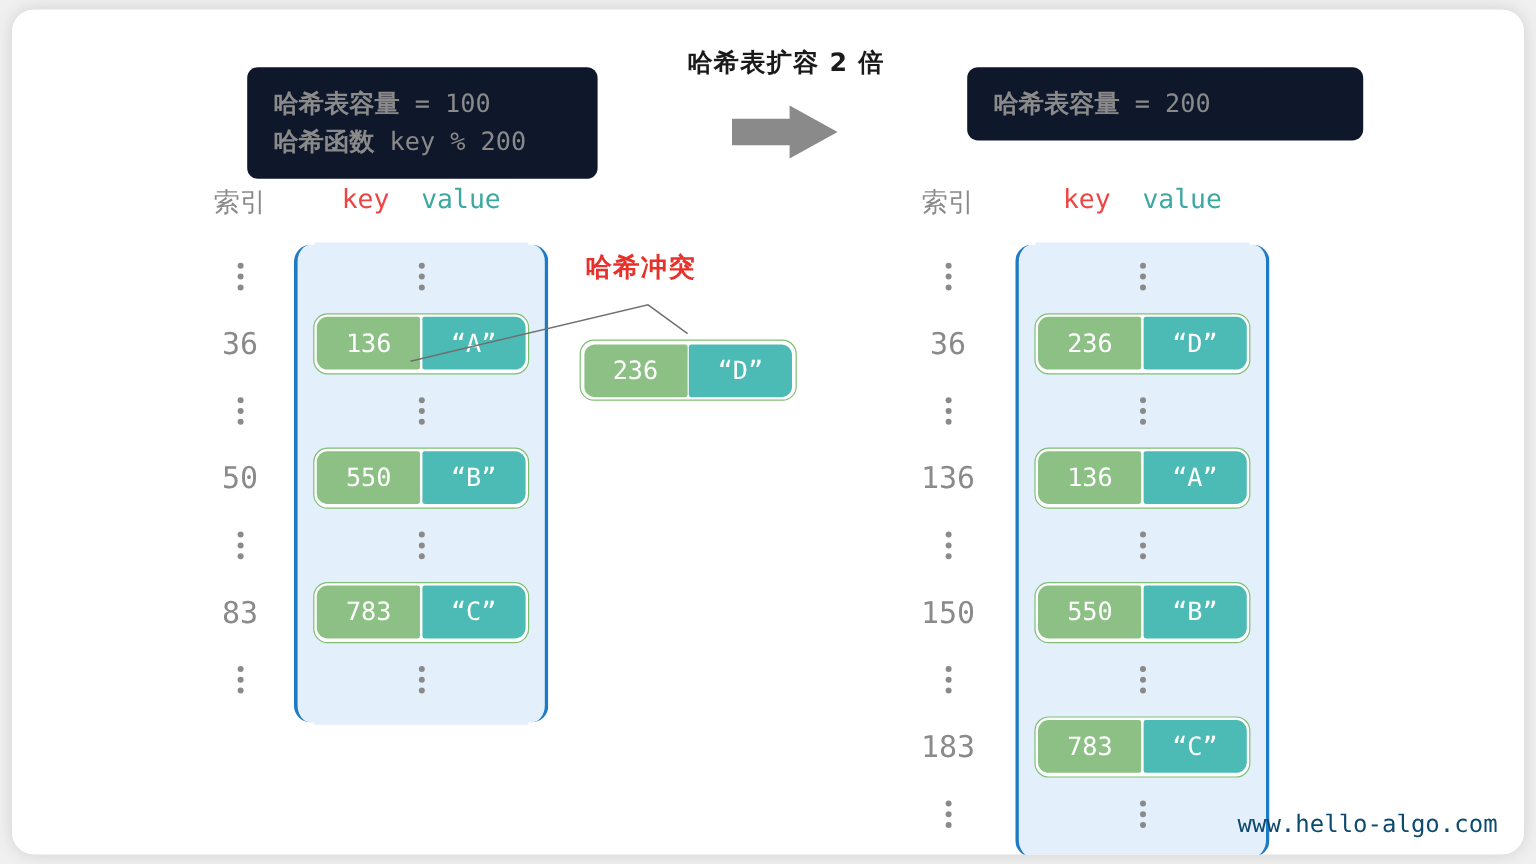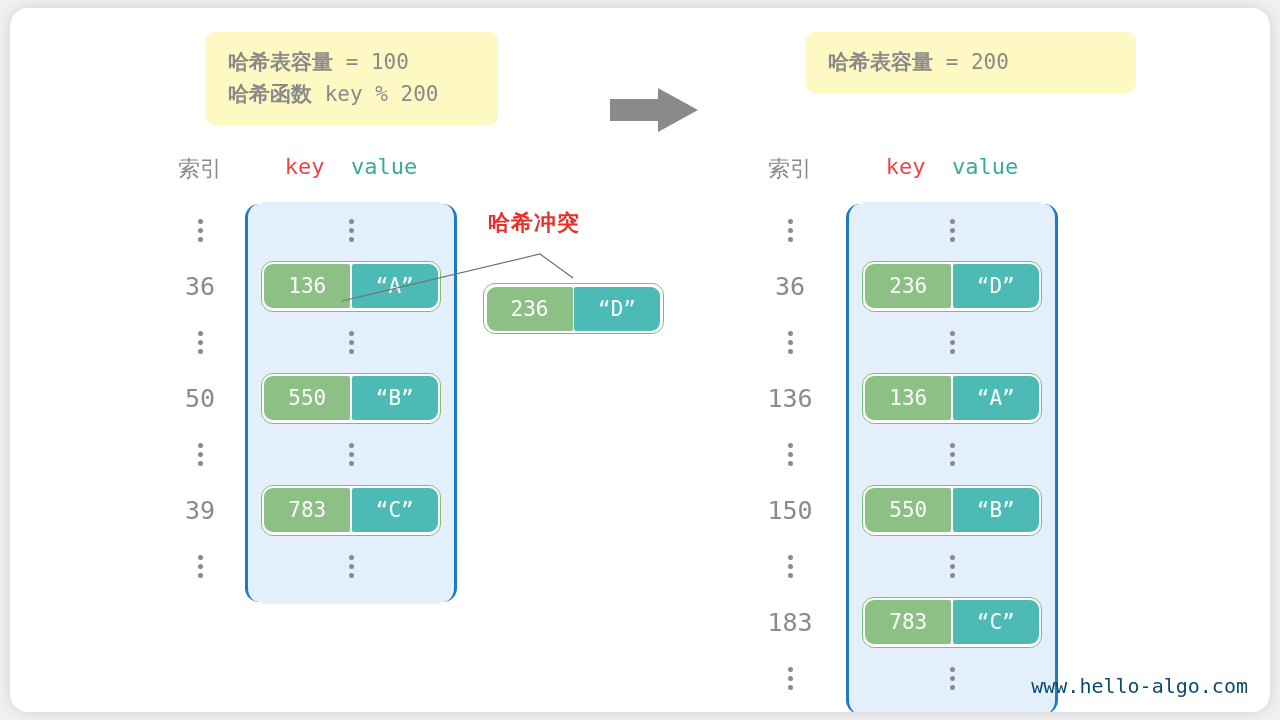--- a/index.html
+++ b/index.html
@@ -23,24 +23,25 @@
     height: 704px;
     background: #ffffff;
     border-radius: 18px;
     box-shadow: 0 0 14px rgba(0,0,0,0.13);
     overflow: hidden;
   }
 
   
   .info-box {
     position: absolute;
-    background: #fef9c3;
+    background: #0f172a;
     border-radius: 9px;
     padding: 14px 22px 15px 22px;
     box-sizing: border-box;
+    margin-top: 24px;
   }
   .info-line {
     font-size: 21px;
     line-height: 32px;
     white-space: pre;
     color: #8a8a8a;
     font-family: "DejaVu Sans Mono", "Liberation Mono", monospace;
   }
   .info-line .lbl {
     font-family: "DejaVu Sans", "Liberation Sans", sans-serif;
@@ -217,20 +218,21 @@
 </head>
 <body>
 
 <div id="canvas">
 
   <div class="info-box" id="info-left">
     <div class="info-line"><span class="lbl">哈希表容量</span><span> = 100</span></div>
     <div class="info-line"><span class="lbl">哈希函数</span><span> key % 200</span></div>
   </div>
 
+  <div id="transition-title">哈希表扩容 2 倍</div>
   <svg id="transition-arrow" viewBox="0 0 88 48">
     <polygon points="0,13 48,13 48,2 88,24 48,46 48,35 0,35" fill="#8a8a8a"></polygon>
   </svg>
 
   <div class="info-box" id="info-right">
     <div class="info-line"><span class="lbl">哈希表容量</span><span> = 200</span></div>
   </div>
 
   <div class="col-head head-index" style="left:150px; top:146px; width:80px; text-align:center;">索引</div>
   <div class="col-head" style="left:235px; top:146px; width:212px; text-align:center;"><span class="head-key">key</span><span style="color:transparent;">  </span><span class="head-value">value</span></div>
@@ -255,21 +257,21 @@
         </span>
       </div>
       <div class="idx" style="top: 168px;">50</div>
       <div class="idx gap" style="top: 230px;">
         <span class="ellipsis">
           <i></i>
           <i></i>
           <i></i>
         </span>
       </div>
-      <div class="idx" style="top: 280px;">39</div>
+      <div class="idx" style="top: 280px;">83</div>
       <div class="idx gap" style="top: 342px;">
         <span class="ellipsis">
           <i></i>
           <i></i>
           <i></i>
         </span>
       </div>
     </div>
 
   <div class="table-col" id="table-left" style="left: 235px; top: 196px; width: 212px; height: 398px;">

